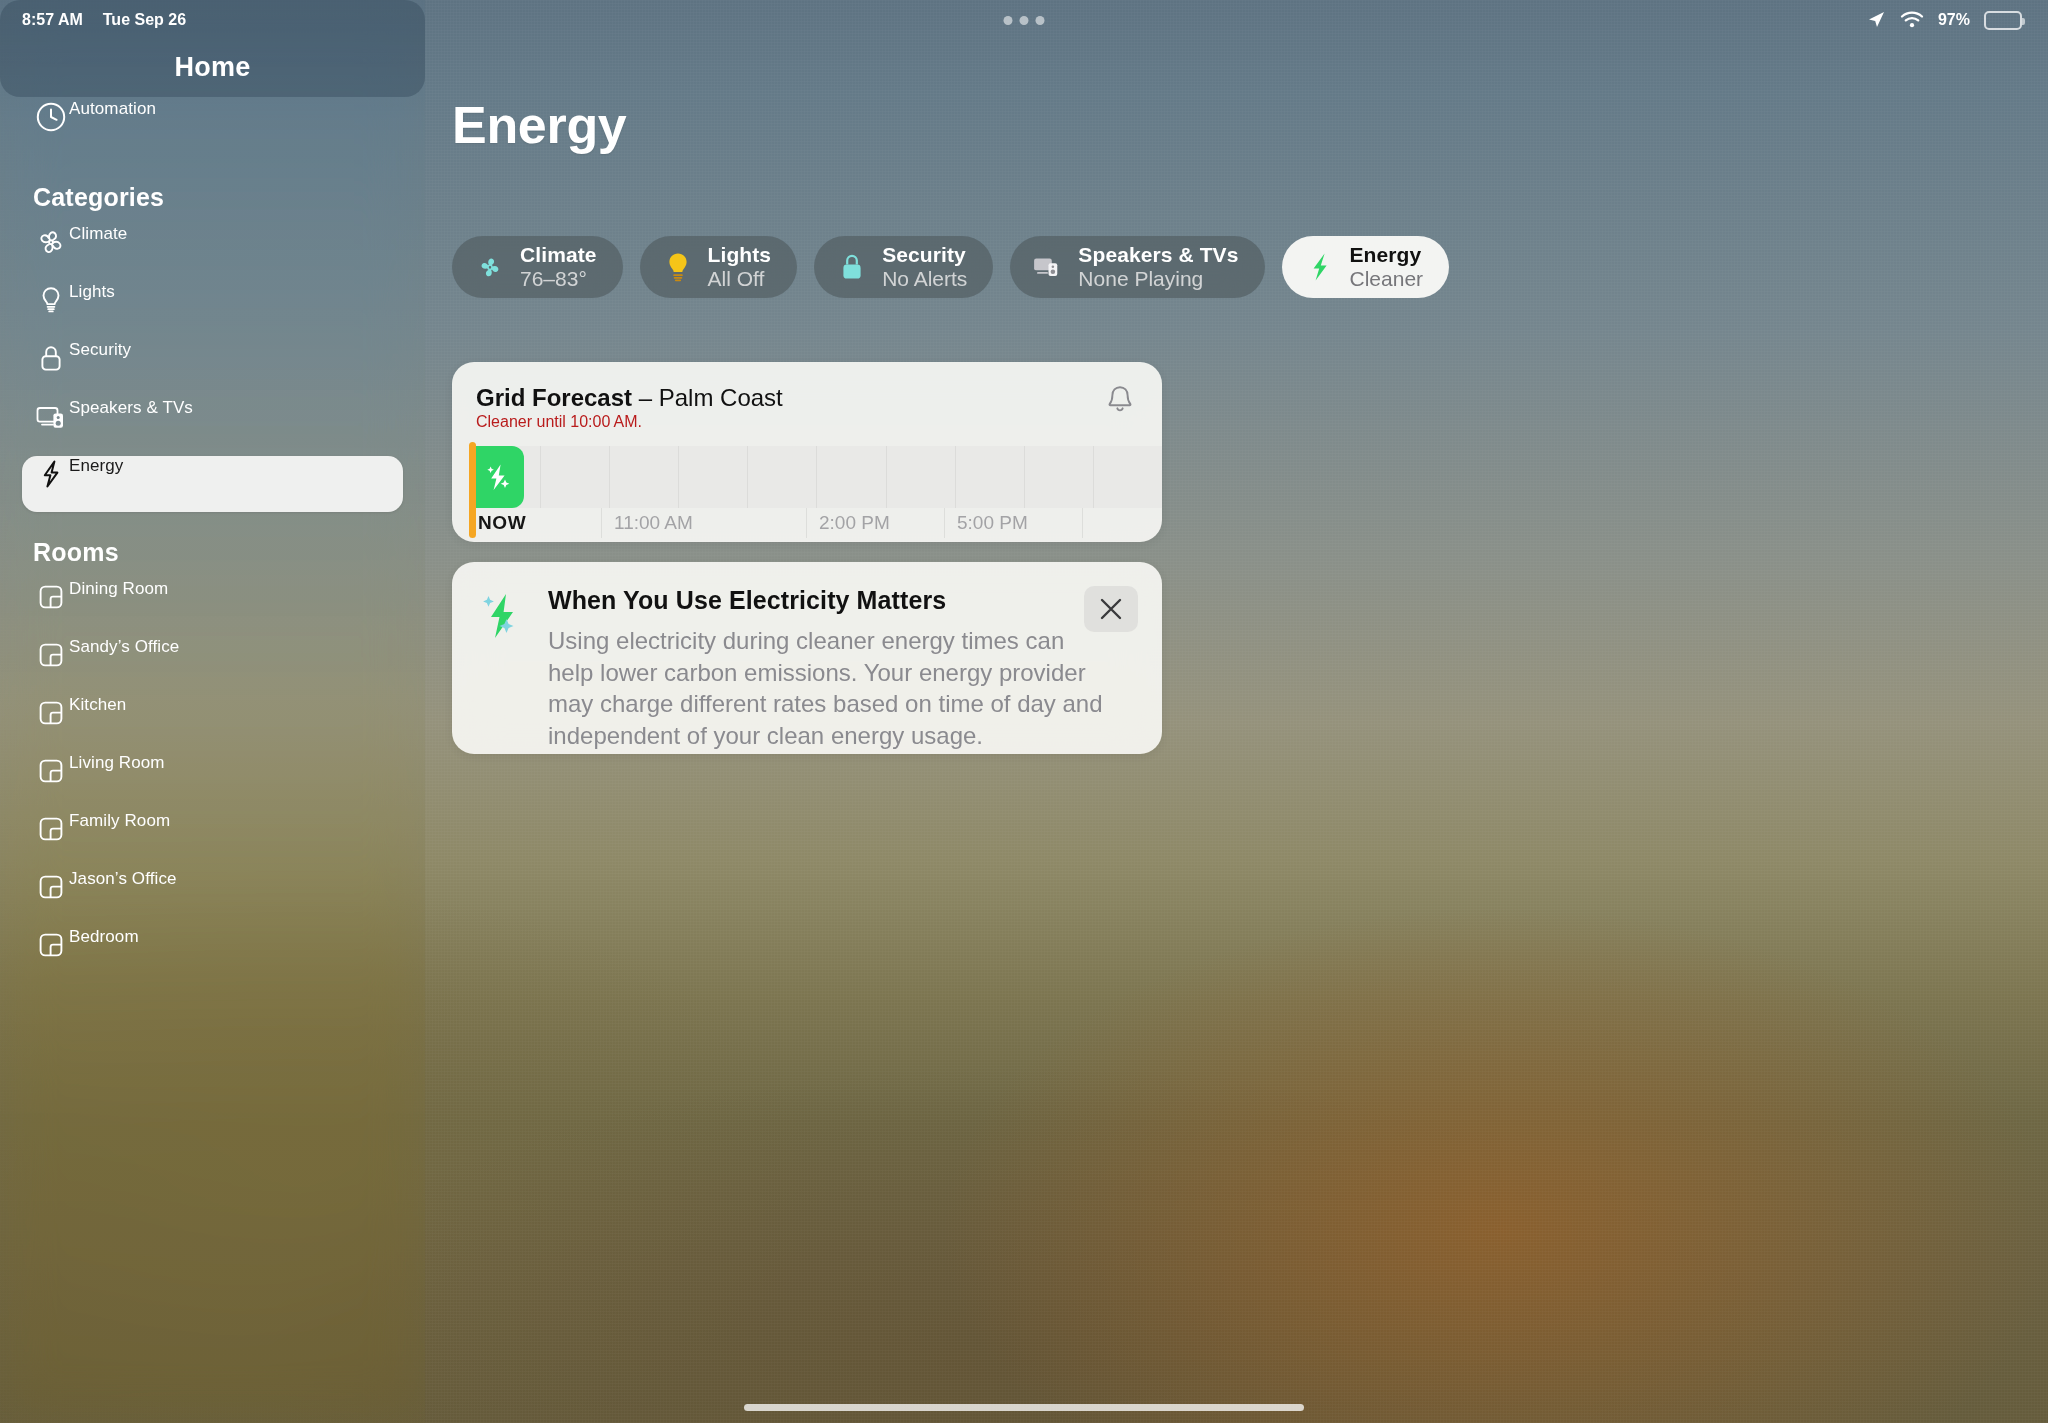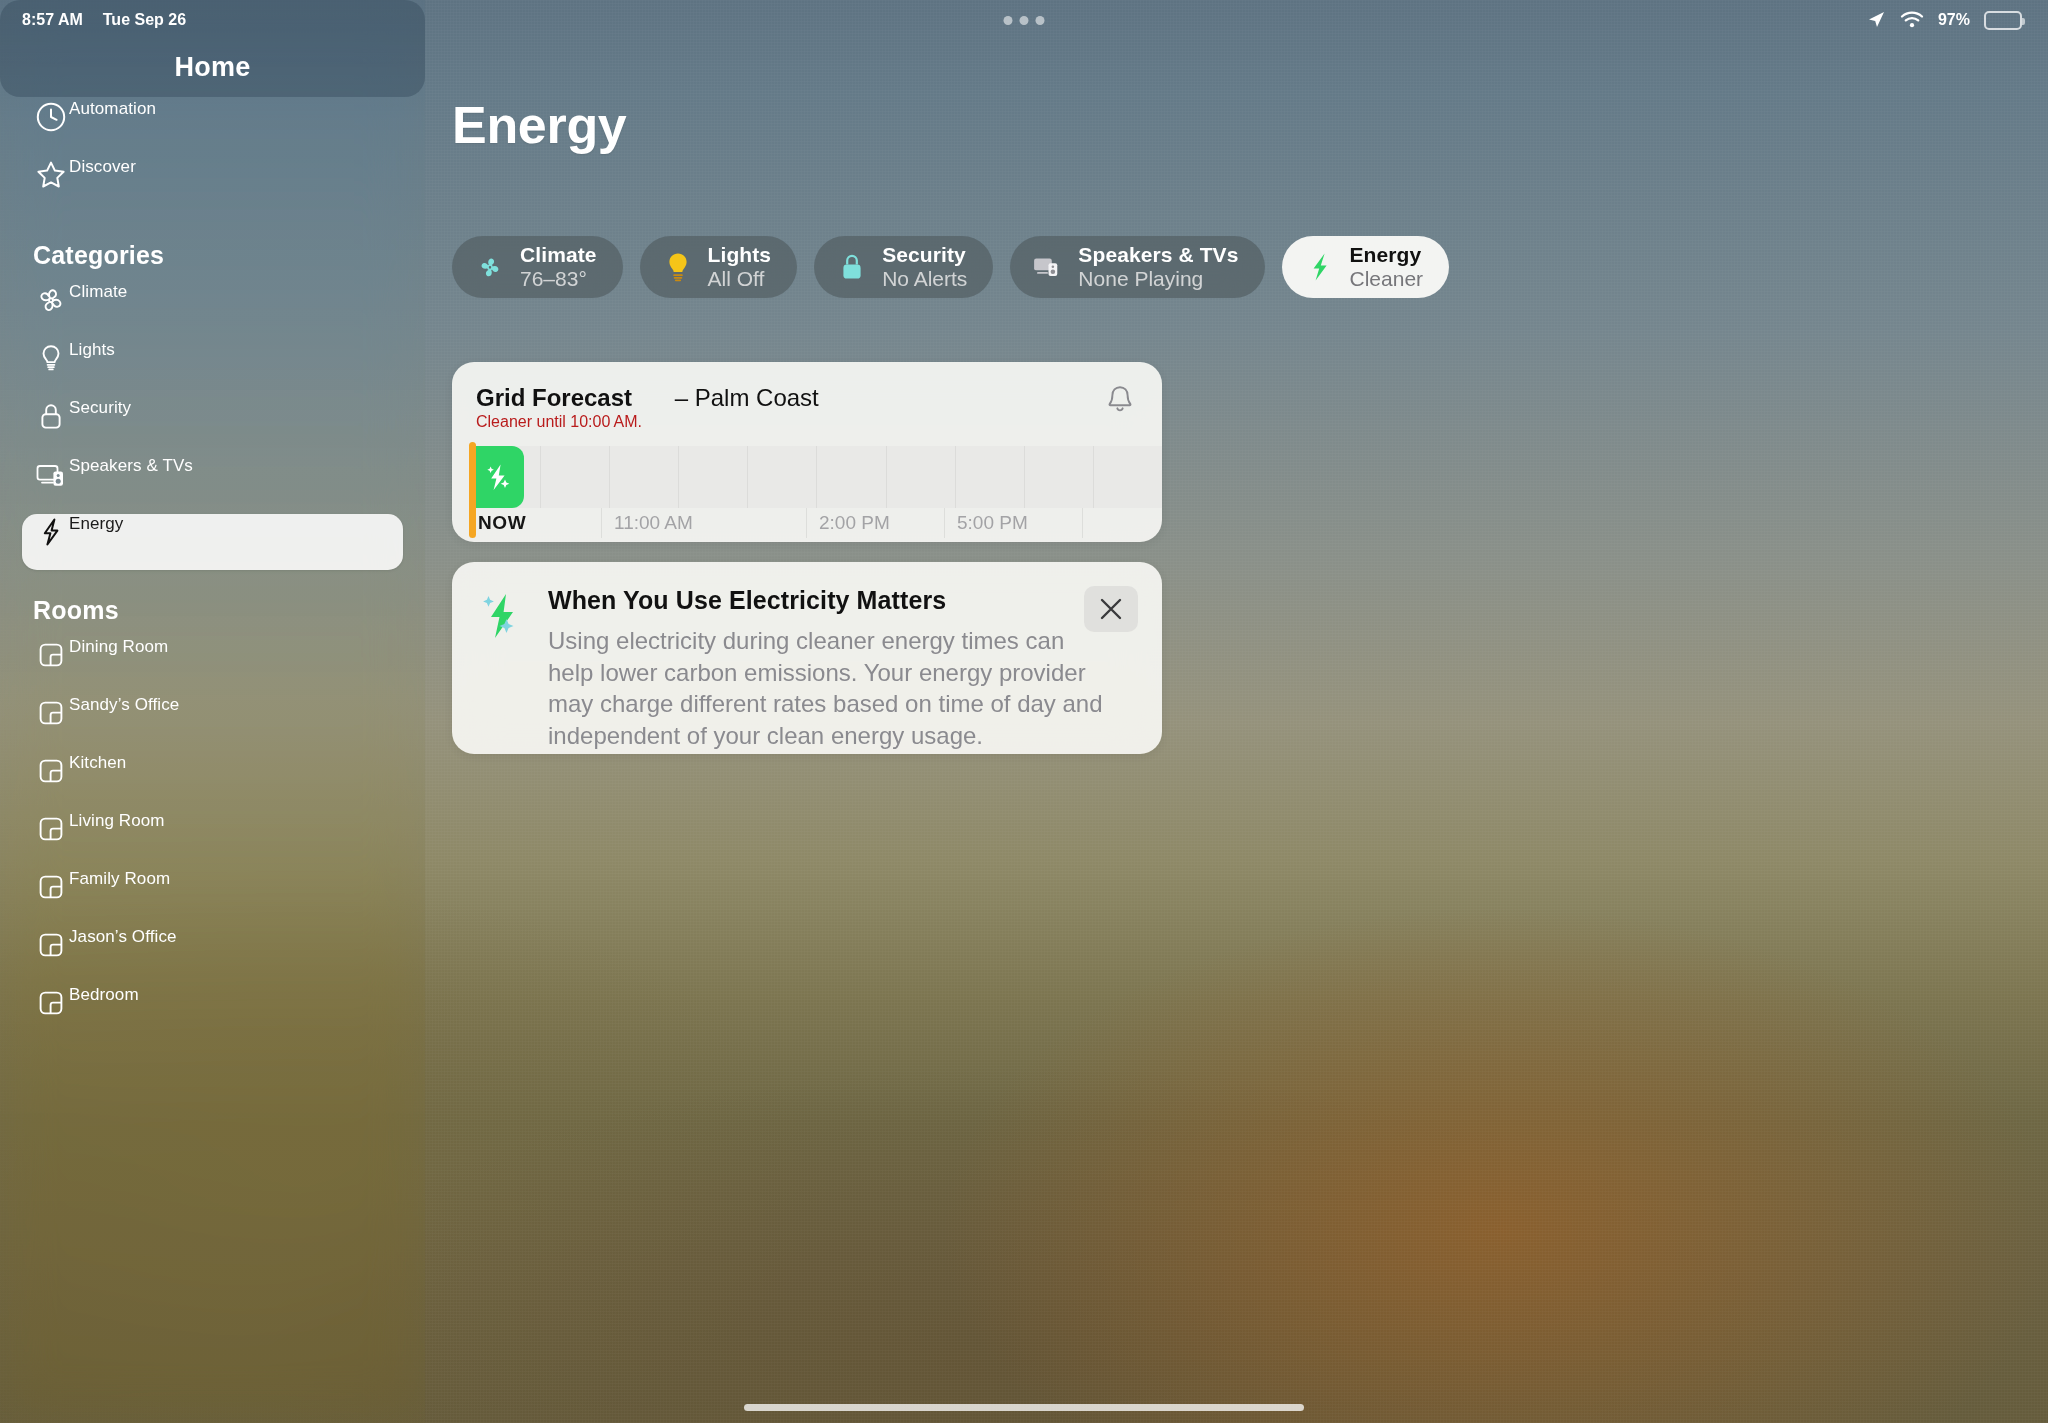--- a/index.html
+++ b/index.html
@@ -137,21 +137,21 @@
     background:rgba(247,247,244,0.92);
     backdrop-filter:blur(22px) saturate(160%); -webkit-backdrop-filter:blur(22px) saturate(160%);
     border-radius:22px;
     box-shadow:0 2px 10px rgba(0,0,0,.07);
     overflow:hidden;
   }
   #grid-card { left:27px; top:362px; width:710px; height:180px; }
   .gc-head { padding:22px 24px 0 24px; position:relative; }
   .gc-title { font-size:24px; color:#111; }
   .gc-title b { font-weight:700; }
-  .gc-title span.loc { font-weight:400;margin-left:36px; }
+  .gc-title span.loc { font-weight:400; }
   .gc-sub { font-size:16px; color:#b91c1c; margin-top:1px; }
   .bell-btn {
     position:absolute; right:20px; top:16px; width:44px; height:44px;
     display:flex; align-items:center; justify-content:center;
   }
 
   .timeline {
     position:absolute; left:0; right:0; bottom:0; height:96px;
   }
   .tl-track {
@@ -244,28 +244,20 @@
       <div class="nav-row">
         <span class="ic">
           <svg width="34" height="34" viewBox="0 0 34 34">
             <circle cx="17" cy="17" r="13.2" fill="none" stroke="#fff" stroke-width="2"></circle>
             <path d="M17 9.5 V17 L22.6 19.8" fill="none" stroke="#fff" stroke-width="2" stroke-linecap="round" stroke-linejoin="round"></path>
           </svg>
         </span>
         <span>Automation</span>
       </div>
 
-      <div class="nav-row">
-        <span class="ic">
-          <svg width="34" height="34" viewBox="0 0 34 34">
-            <path d="M17 4.6 L20.9 12.6 L29.6 13.8 L23.3 19.9 L24.8 28.5 L17 24.4 L9.2 28.5 L10.7 19.9 L4.4 13.8 L13.1 12.6 Z" fill="none" stroke="#fff" stroke-width="2" stroke-linejoin="round"></path>
-          </svg>
-        </span>
-        <span>Discover</span>
-      </div>
 
       <div class="section-title">Categories</div>
 
       <div class="nav-row">
         <span class="ic">
           <svg width="34" height="34" viewBox="0 0 34 34">
             <g fill="none" stroke="#fff" stroke-width="1.9">
               <path d="M16 15.2c-1.3-2.6-1.1-5.6.7-7.1 1.9-1.6 4.6-.6 5.2 1.8.5 2.1-1 4.2-3.3 5.2"></path>
               <path d="M18.6 17.8c2.6-1.3 5.6-1.1 7.1.7 1.6 1.9.6 4.6-1.8 5.2-2.1.5-4.2-1-5.2-3.3"></path>
               <path d="M17.6 19.2c1.3 2.6 1.1 5.6-.7 7.1-1.9 1.6-4.6.6-5.2-1.8-.5-2.1 1-4.2 3.3-5.2"></path>

